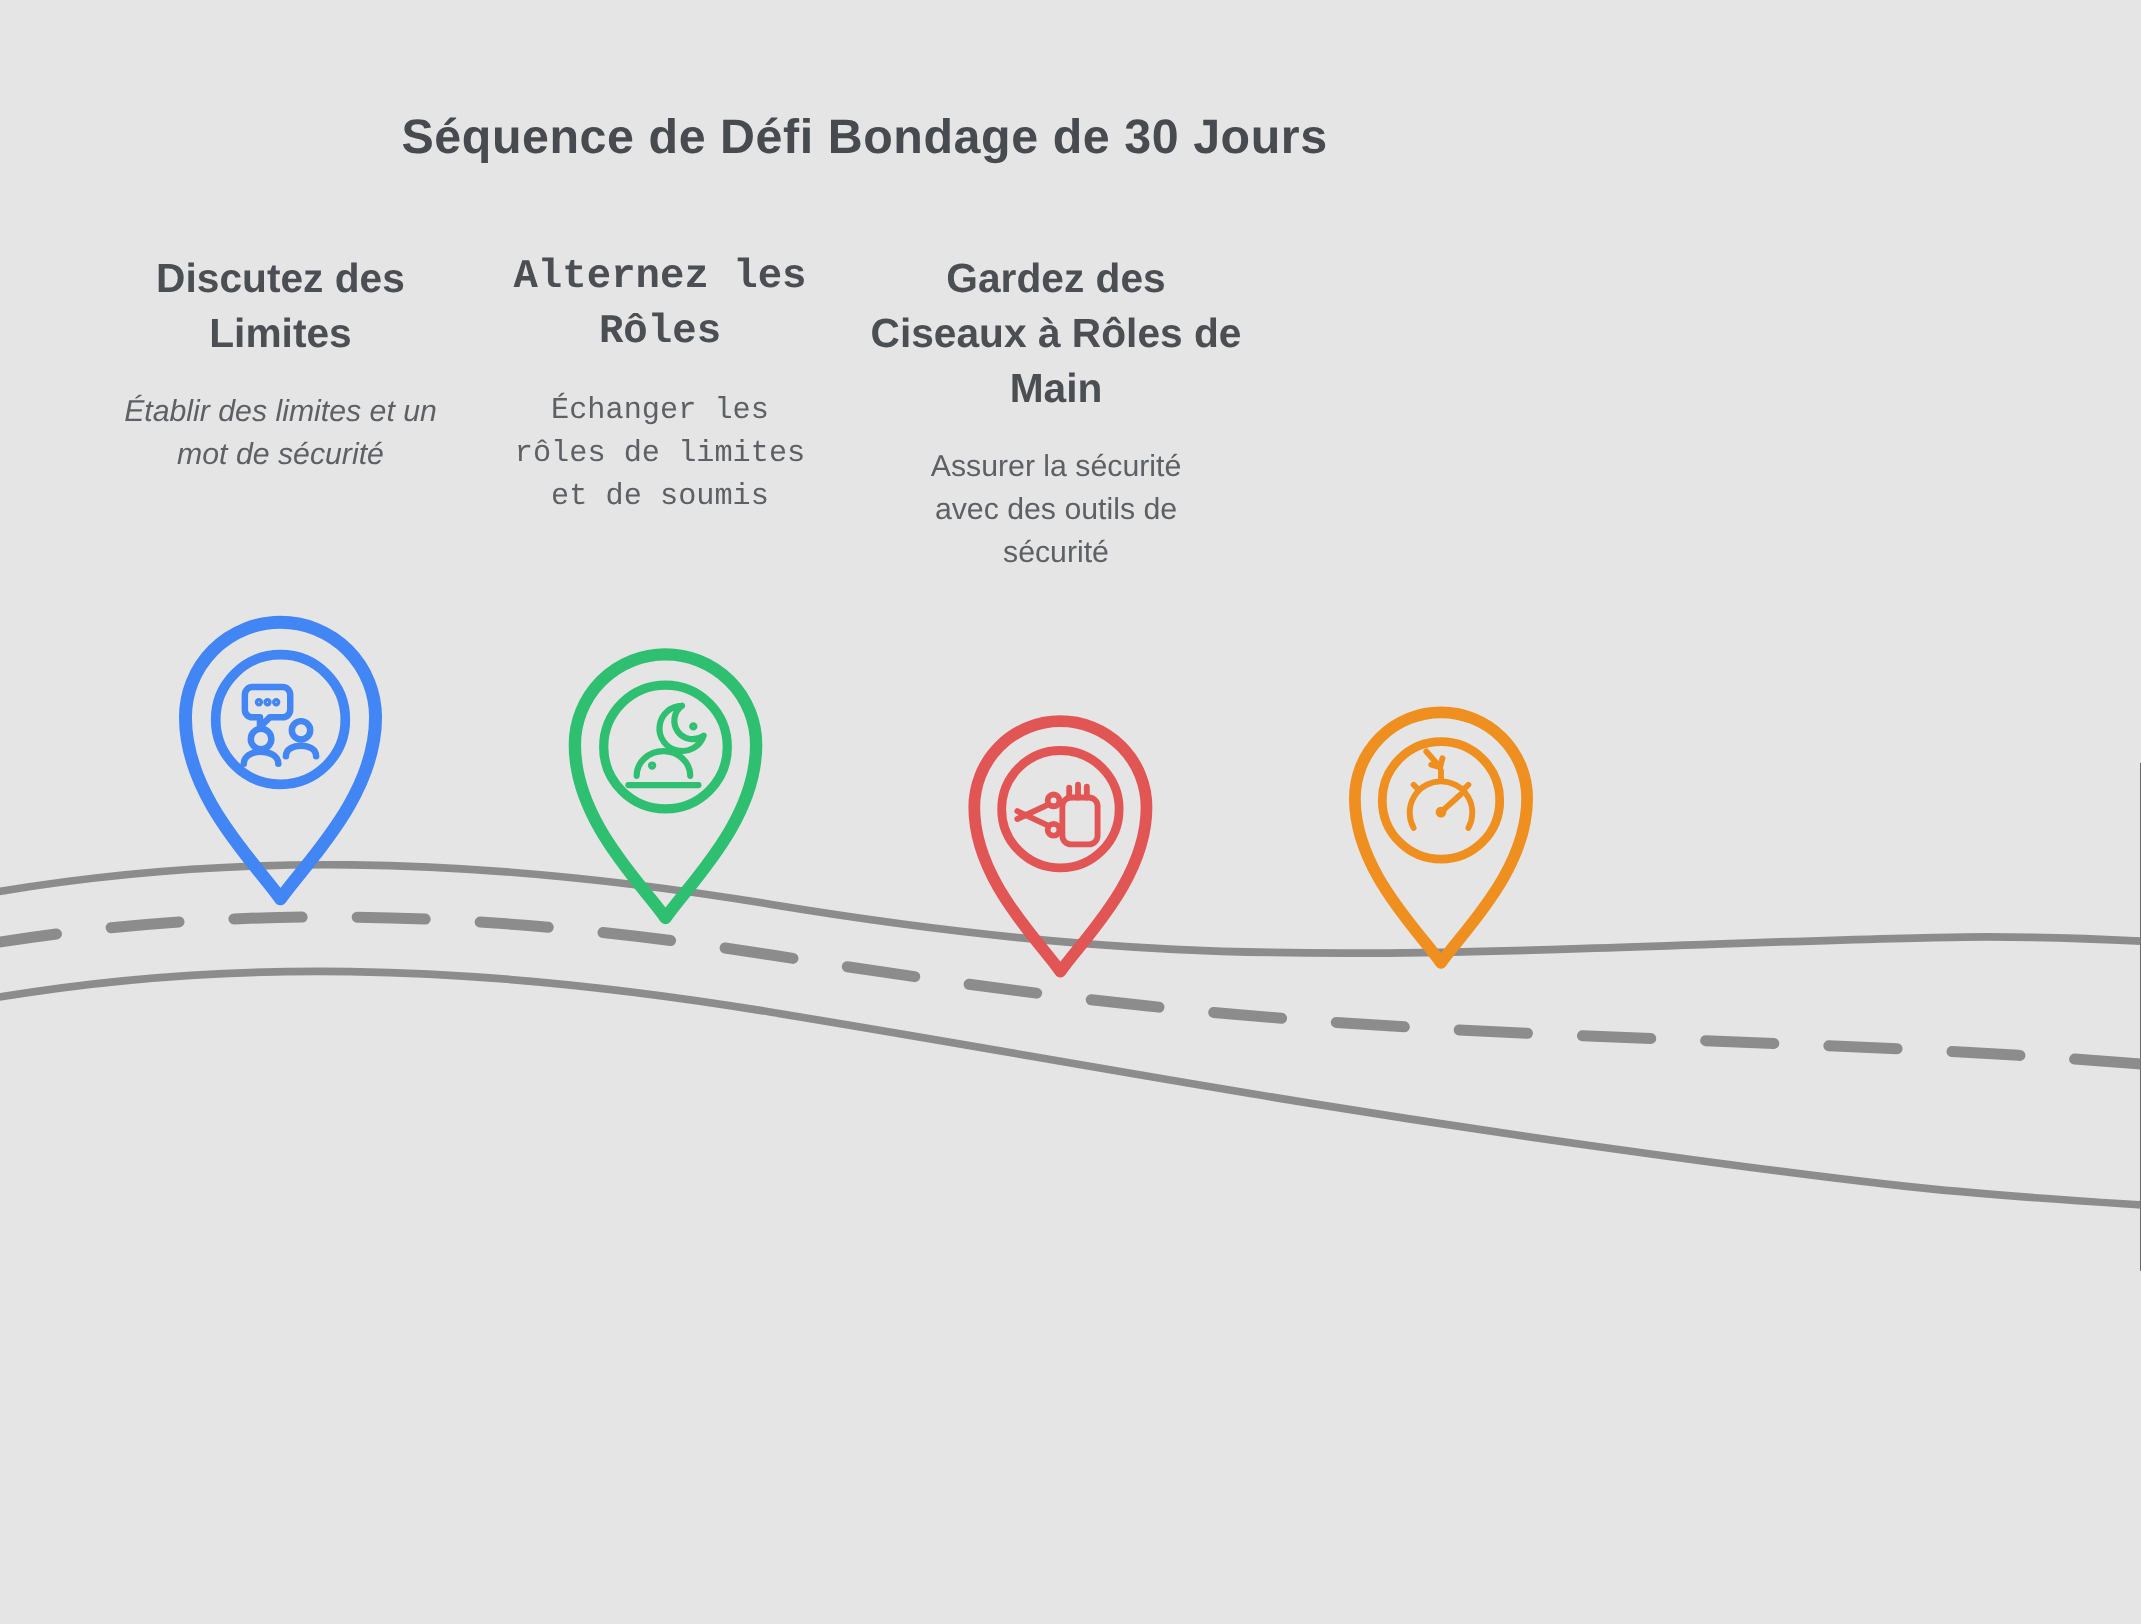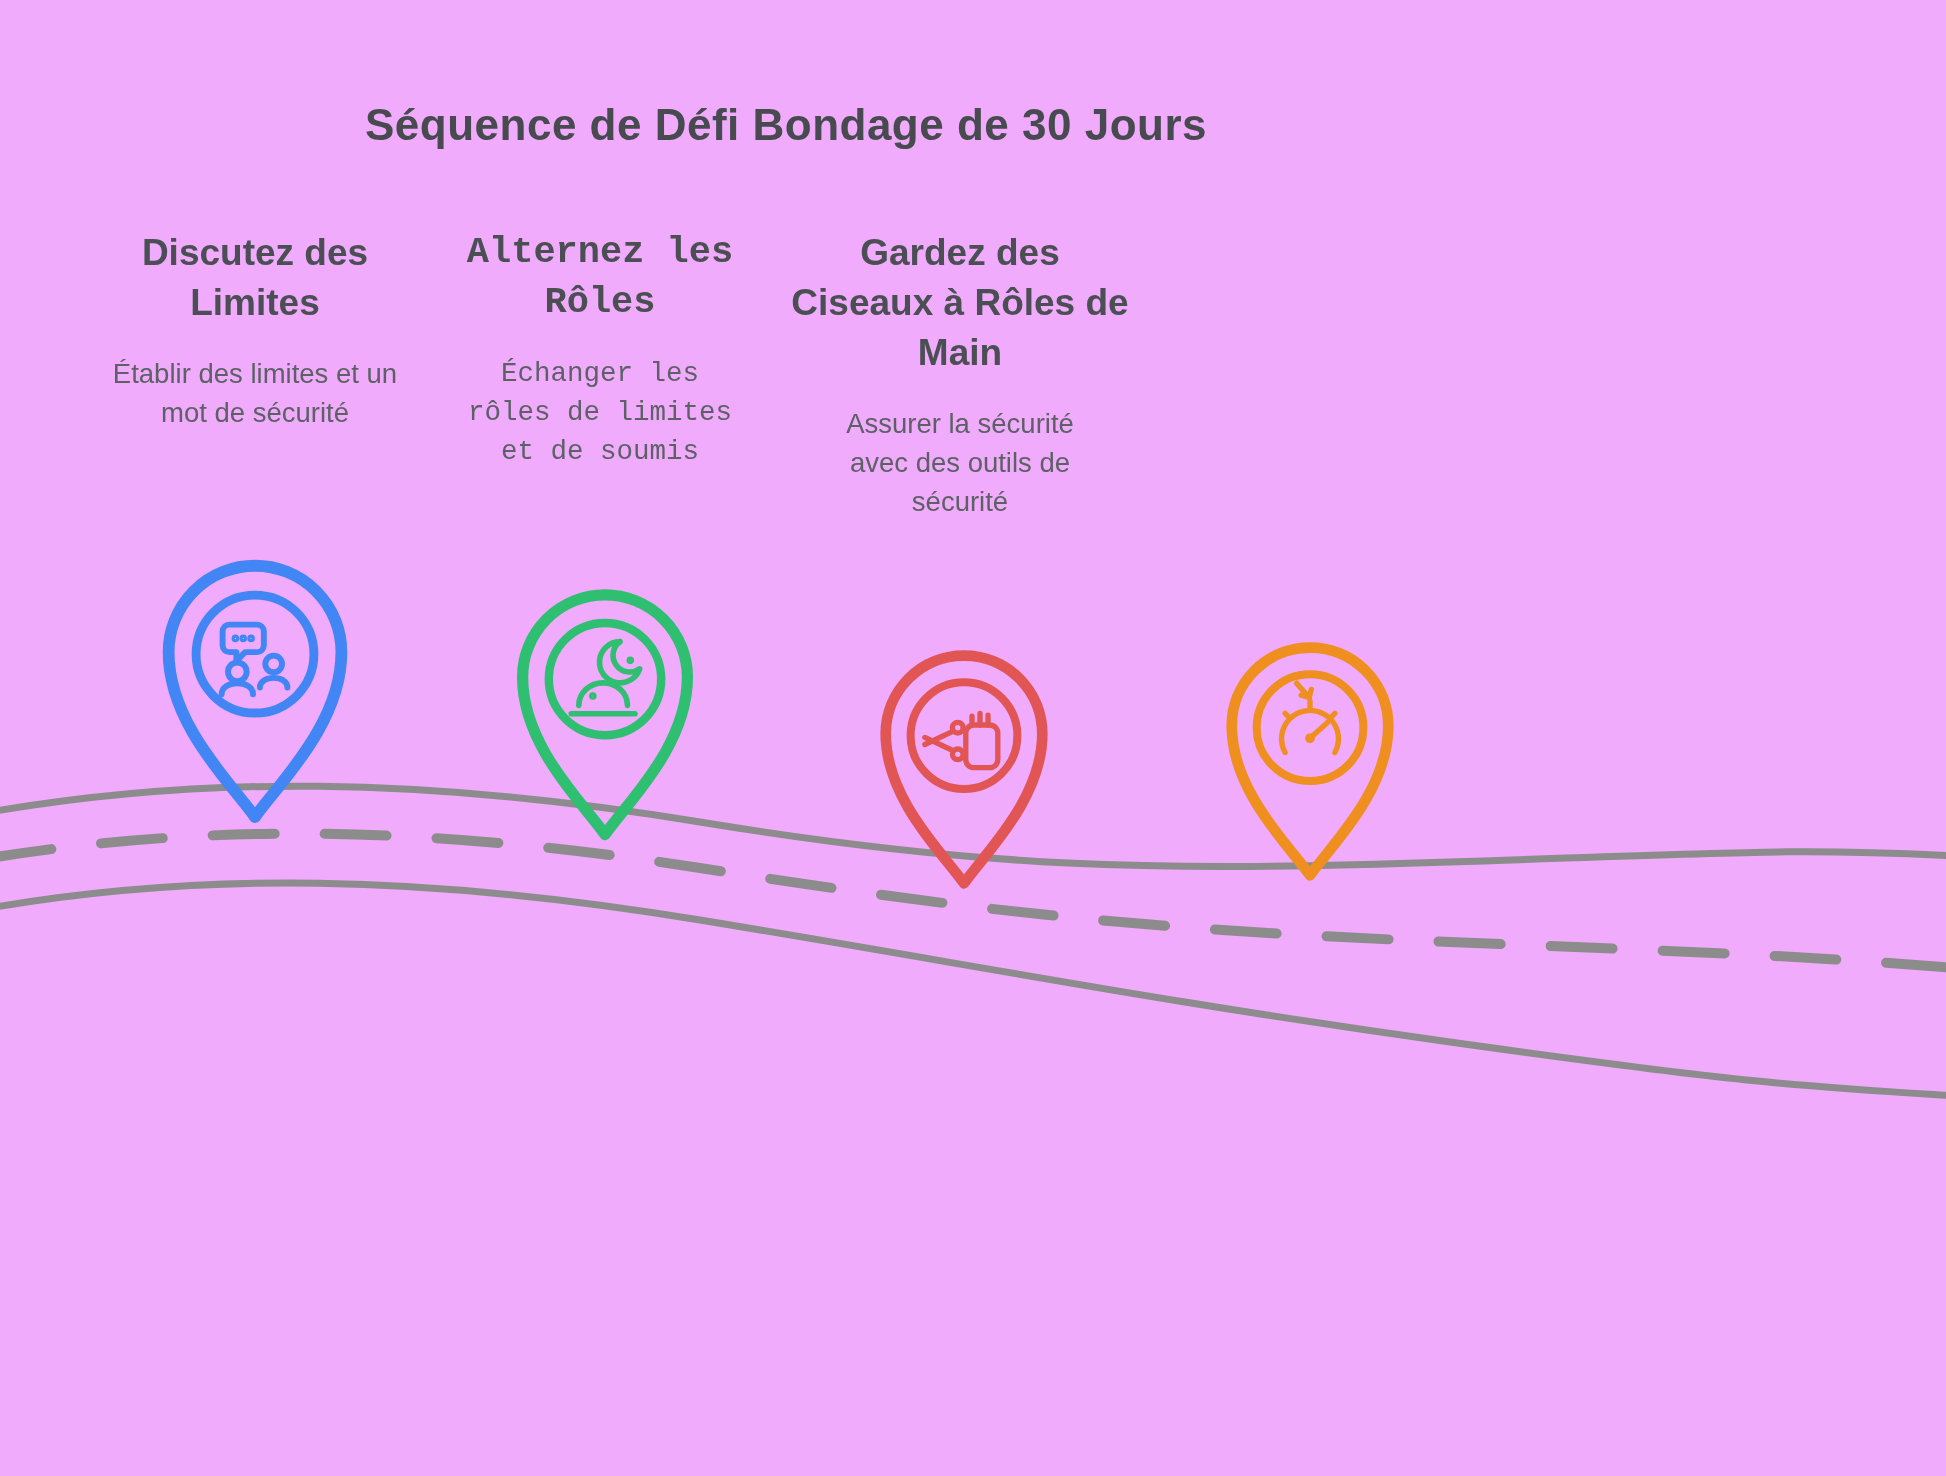--- a/index.html
+++ b/index.html
@@ -1,19 +1,19 @@
 <!DOCTYPE html>
 <html><head>
 <meta charset="utf-8">
 <style>
   html,body{margin:0;padding:0;background:#000;}
   .canvas{
     position:relative;
     width:1946px;height:1476px;
-    background:#f0abfc;
+    background:#e5e5e5;
     font-family:"Liberation Sans", sans-serif;
     overflow:hidden;
   }
   .title{
     position:absolute;top:100px;left:0;width:1572px;
     text-align:center;
     font-size:44px;font-weight:700;
     color:#474b50;
     letter-spacing:0.5px;
   }
@@ -29,21 +29,21 @@
     font-size:37px;font-weight:700;line-height:1.35;
     color:#4b4f54;
     margin:0 auto;
   }
   .step-desc{
     font-size:27.5px;line-height:1.42;
     color:#5d6166;
     margin:26px auto 0 auto;
     max-width:272px;
   }
-  .col-1 .step-desc{max-width:306px;}
+  .col-1 .step-desc{max-width:306px;font-style:italic;}
   .road-svg{position:absolute;left:0;top:0;width:1946px;height:1476px;}
   .pin{position:absolute;}
   .pin svg{display:block;width:100%;height:100%;}
   .pin-1{left:147px;top:544px;width:216px;height:285px;}
   .pin-2{left:502px;top:574px;width:206px;height:272px;}
   .pin-3{left:866px;top:636px;width:196px;height:258px;}
   .pin-4{left:1212px;top:628px;width:196px;height:258px;}
 </style>
 </head>
 <body>

